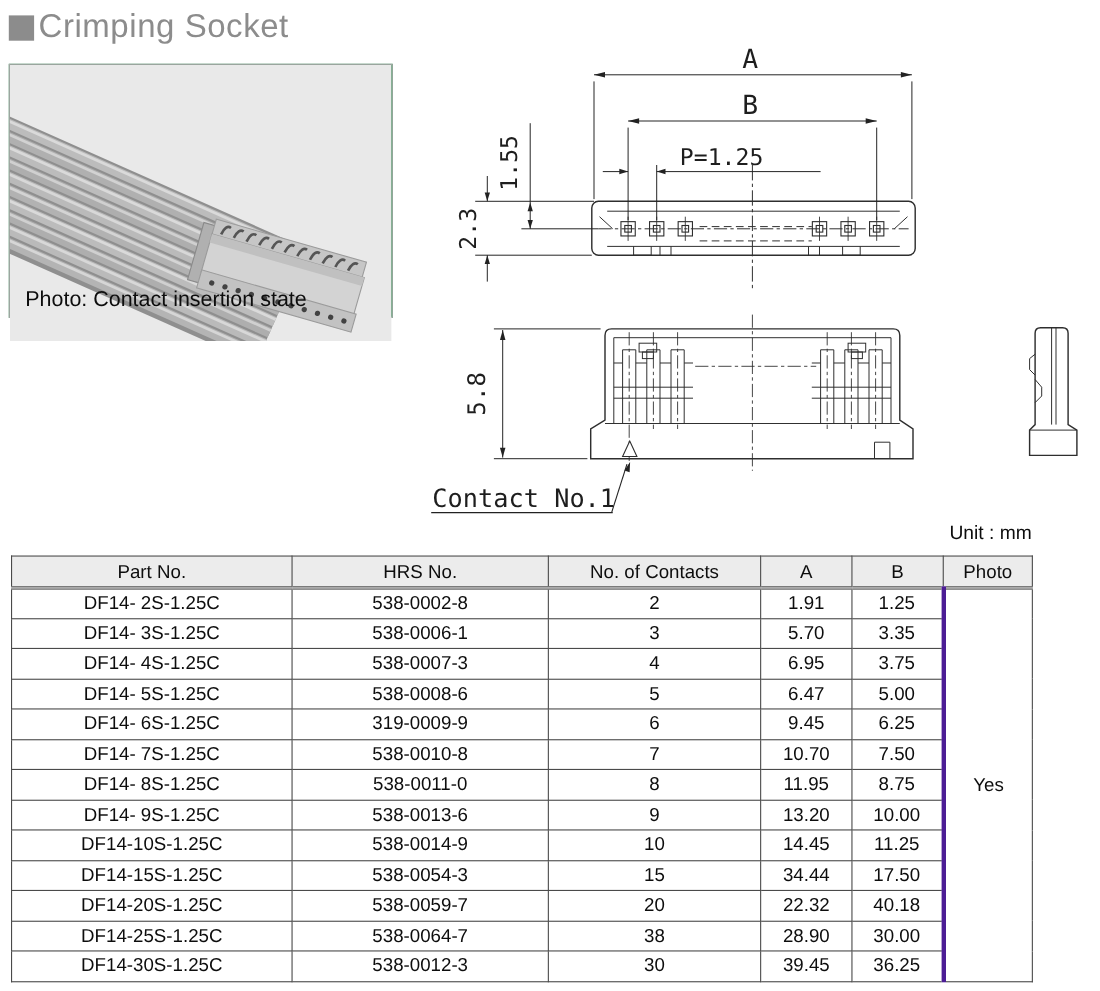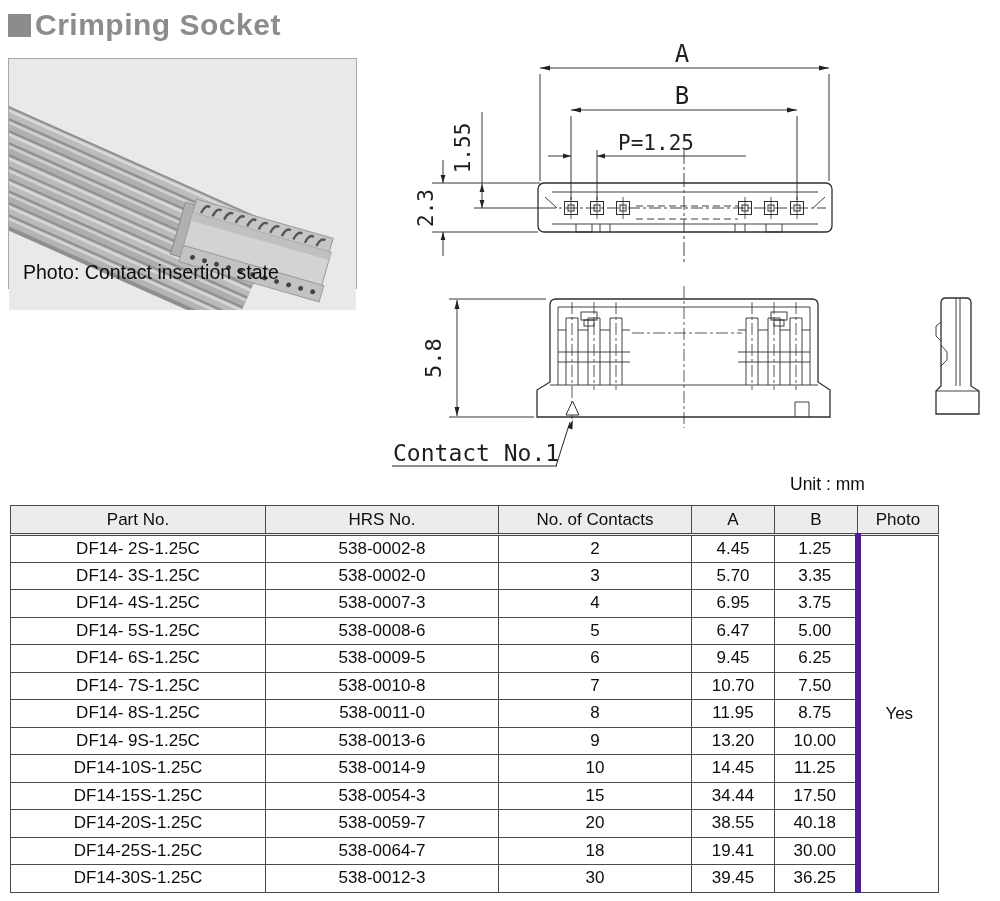--- a/index.html
+++ b/index.html
@@ -1,35 +1,35 @@
 <!DOCTYPE html>
 <html><head>
 <meta charset="utf-8">
 <style>
   *{margin:0;padding:0;box-sizing:border-box}
   html,body{width:1000px;height:901px;background:#fff;font-family:"Liberation Sans",sans-serif;}
   .stage{position:absolute;left:0;top:0;width:1000px;height:901px;overflow:hidden;background:#fff;}
 
-  .title{position:absolute;left:8px;top:8px;display:flex;align-items:center;color:#8c8c8c;font-weight:bold;font-size:30px;letter-spacing:.5px;}
+  .title{position:absolute;left:8px;top:8px;display:flex;align-items:center;color:#8c8c8c;font-weight:normal;font-size:30px;letter-spacing:.5px;}
   .title .sq{width:23px;height:23px;background:#8c8c8c;display:inline-block;margin-right:4px;}
 
   .photo{position:absolute;left:8px;top:58px;width:349px;height:231px;border:1px solid #a9a9a9;background:#15803d;}
   .photo svg{display:block}
   .caption{position:absolute;left:14px;bottom:4px;font-size:19.5px;color:#0d0d0d;}
 
   .drawing{position:absolute;left:390px;top:28px;}
   .dimtext{font-family:"DejaVu Sans Mono",monospace;fill:#1e1e1e;}
 
-  .unit{position:absolute;left:790px;top:474px;width:148px;text-align:left;font-size:17.5px;color:#0d0d0d;}
+  .unit{position:absolute;left:790px;top:474px;width:148px;text-align:right;font-size:17.5px;color:#0d0d0d;}
 
   .parts{position:absolute;left:10px;top:505px;}
   table{border-collapse:collapse;table-layout:fixed;width:928px;border:1.5px solid #4a4a4a;}
   td{border:1px solid #4a4a4a;text-align:center;vertical-align:middle;font-size:17px;color:#0d0d0d;height:27.5px;padding:0;}
   thead td{background:#ececec;height:29px;border-bottom:3px double #4a4a4a;margin-left:20px;}
-  td.rohs-cell{border-left:6px solid #4c1d95;}
+  td.rohs-cell{border-left:4px solid #4c1d95;}
 </style>
 </head>
 <body>
 
 <div class="stage">
 
   <div class="title">
     <span class="sq"></span>
     <span>Crimping Socket</span>
   </div>
@@ -274,48 +274,48 @@
           <td>A</td>
           <td>B</td>
           <td>Photo</td>
         </tr>
       </thead>
       <tbody>
         <tr>
             <td>DF14- 2S-1.25C</td>
             <td>538-0002-8</td>
             <td>2</td>
-            <td>4.45</td>
+            <td>1.91</td>
             <td>1.25</td>
             <td class="rohs-cell" rowspan="13">Yes</td>
           </tr>
         <tr>
             <td>DF14- 3S-1.25C</td>
-            <td>538-0002-0</td>
+            <td>538-0006-1</td>
             <td>3</td>
             <td>5.70</td>
             <td>3.35</td>
           </tr>
         <tr>
             <td>DF14- 4S-1.25C</td>
             <td>538-0007-3</td>
             <td>4</td>
             <td>6.95</td>
             <td>3.75</td>
           </tr>
         <tr>
             <td>DF14- 5S-1.25C</td>
             <td>538-0008-6</td>
             <td>5</td>
             <td>6.47</td>
             <td>5.00</td>
           </tr>
         <tr>
             <td>DF14- 6S-1.25C</td>
-            <td>538-0009-5</td>
+            <td>319-0009-9</td>
             <td>6</td>
             <td>9.45</td>
             <td>6.25</td>
           </tr>
         <tr>
             <td>DF14- 7S-1.25C</td>
             <td>538-0010-8</td>
             <td>7</td>
             <td>10.70</td>
             <td>7.50</td>
@@ -345,28 +345,28 @@
             <td>DF14-15S-1.25C</td>
             <td>538-0054-3</td>
             <td>15</td>
             <td>34.44</td>
             <td>17.50</td>
           </tr>
         <tr>
             <td>DF14-20S-1.25C</td>
             <td>538-0059-7</td>
             <td>20</td>
-            <td>38.55</td>
+            <td>22.32</td>
             <td>40.18</td>
           </tr>
         <tr>
             <td>DF14-25S-1.25C</td>
             <td>538-0064-7</td>
-            <td>18</td>
-            <td>19.41</td>
+            <td>38</td>
+            <td>28.90</td>
             <td>30.00</td>
           </tr>
         <tr>
             <td>DF14-30S-1.25C</td>
             <td>538-0012-3</td>
             <td>30</td>
             <td>39.45</td>
             <td>36.25</td>
           </tr>
       </tbody>

